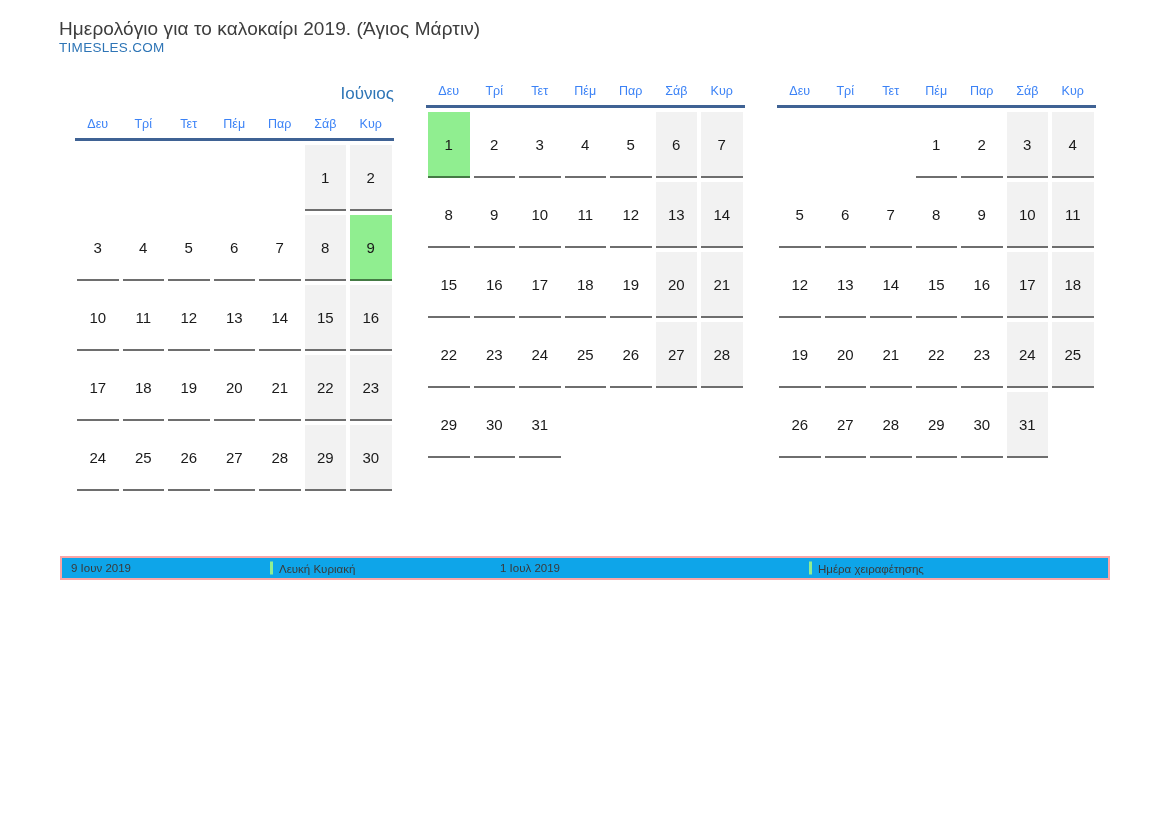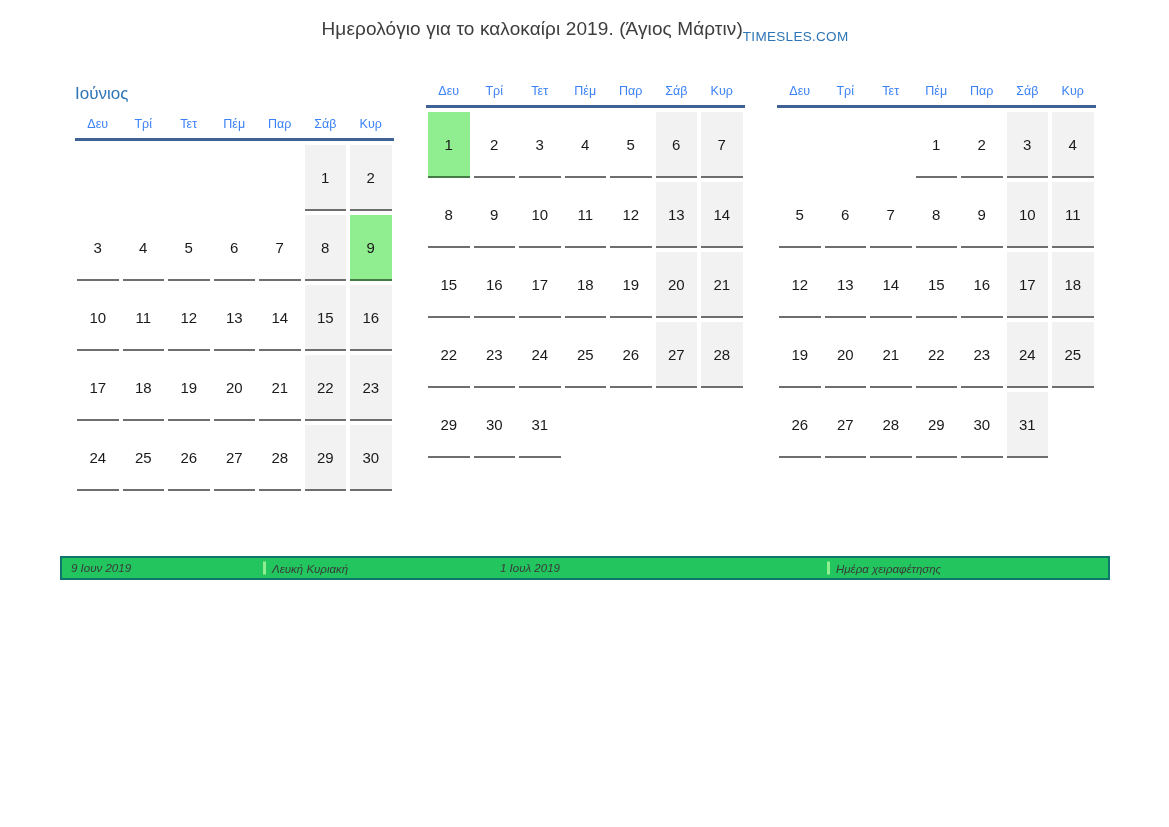--- a/index.html
+++ b/index.html
@@ -17,48 +17,48 @@
 
   
   .page-header {
     position: absolute;
     top: 18px;
     left: 59px;
     right: 58px;
     display: flex;
     justify-content: center;
     align-items: flex-start;
+    flex-direction: column;
   }
   .page-title {
     font-size: 19px;
     color: #3d3d3d;
     letter-spacing: 0.1px;
   }
   .site-link {
     font-size: 13.5px;
     color: var(--accent);
     text-decoration: none;
     letter-spacing: 0.3px;
     cursor: pointer;
-    margin-top: 11px;
   }
 
   
   .calendars {
     position: absolute;
     left: 75px;
     top: 84px;
     display: flex;
     gap: 32px;
   }
   .month {
     width: 319px;
   }
   .month-title {
-    text-align: left;
+    text-align: right;
     font-size: 17px;
     color: var(--accent);
     margin-bottom: 13px;
   }
   .weekday-row {
     display: grid;
     grid-template-columns: repeat(7, 45.5px);
     padding-bottom: 7px;
     border-bottom: 3px solid var(--line);
   }
@@ -94,23 +94,22 @@
     border-bottom-color: var(--green-border);
   }
 
   
   .legend {
     position: absolute;
     left: 60px;
     top: 556px;
     width: 1046px;
     height: 20px;
-    border: 2px solid #0f766e;
-    background: #22c55e;
-    font-style: italic;
+    border: 2px solid #fca5a5;
+    background: #0ea5e9;
   }
   .legend-item {
     position: absolute;
     top: 50%;
     transform: translateY(-50%);
     display: flex;
     align-items: center;
     gap: 6px;
     font-size: 11.5px;
     color: #3a3a3a;
@@ -300,24 +299,24 @@
         <div class="day-cell weekend">31</div>
         <div class="day-cell empty"></div>
       </div>
     </div>
   </div>
 
 <div class="legend" id="legend">
     <div class="legend-item" style="left: 9px;">
       <span>9 Ιουν 2019</span>
     </div>
-    <div class="legend-item" style="left: 201px;">
+    <div class="legend-item" style="left: 208px;">
       <span class="legend-marker"></span>
       <span>Λευκή Κυριακή</span>
     </div>
     <div class="legend-item" style="left: 438px;">
       <span>1 Ιουλ 2019</span>
     </div>
-    <div class="legend-item" style="left: 733px; padding-left: 32px;">
+    <div class="legend-item" style="left: 715px; padding-left: 32px;">
       <span class="legend-marker"></span>
       <span>Ημέρα χειραφέτησης</span>
     </div>
   </div>
 
 </body></html>

